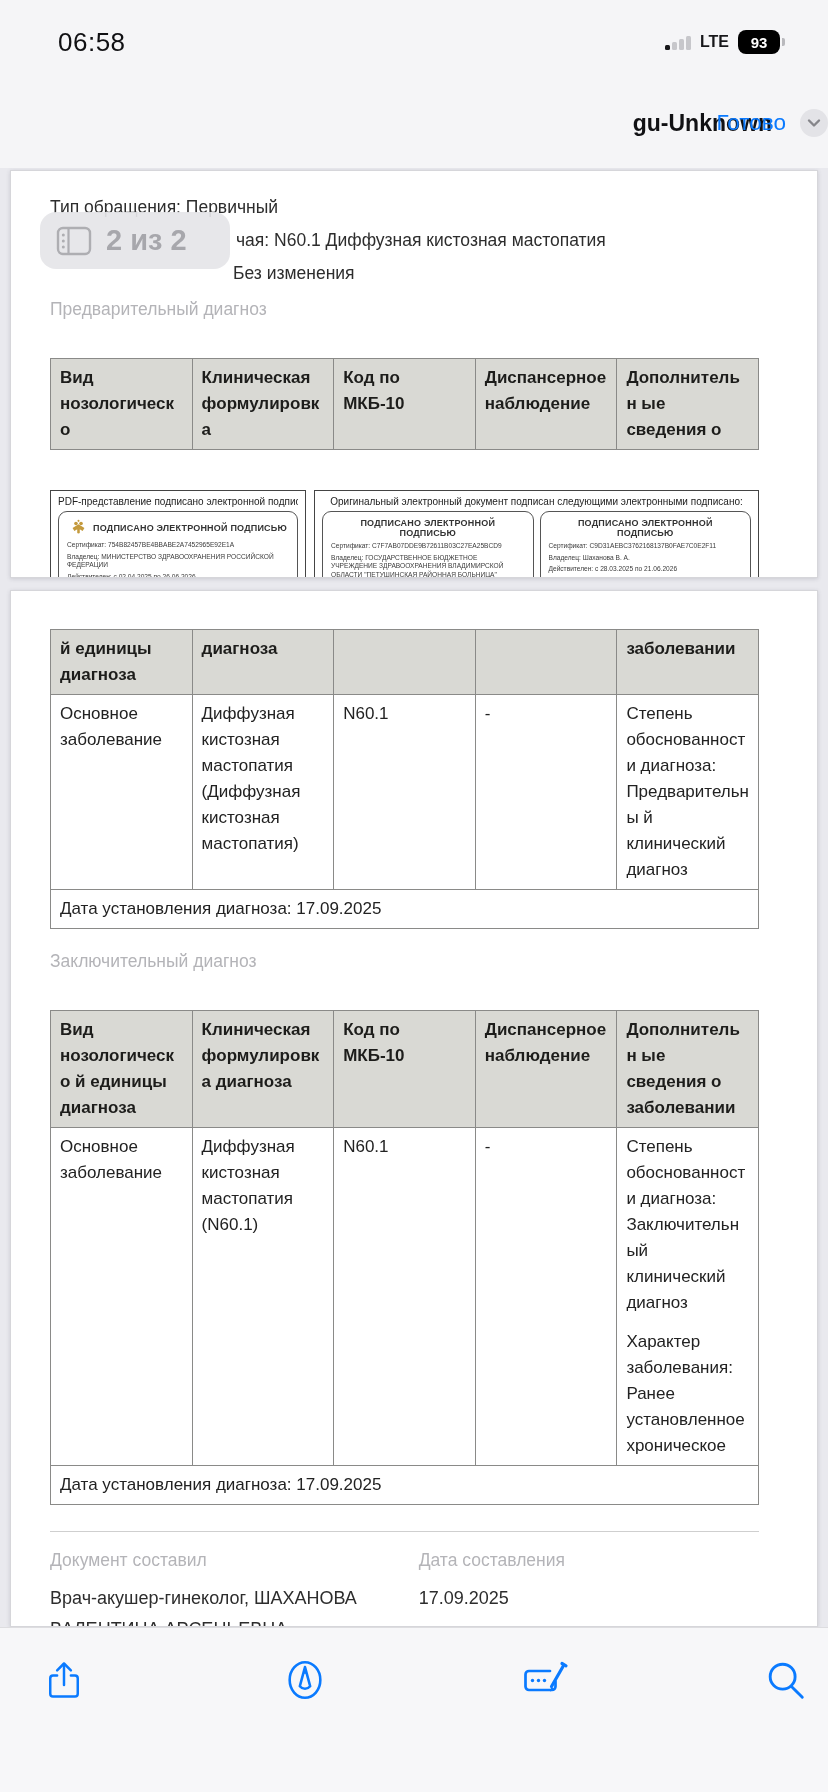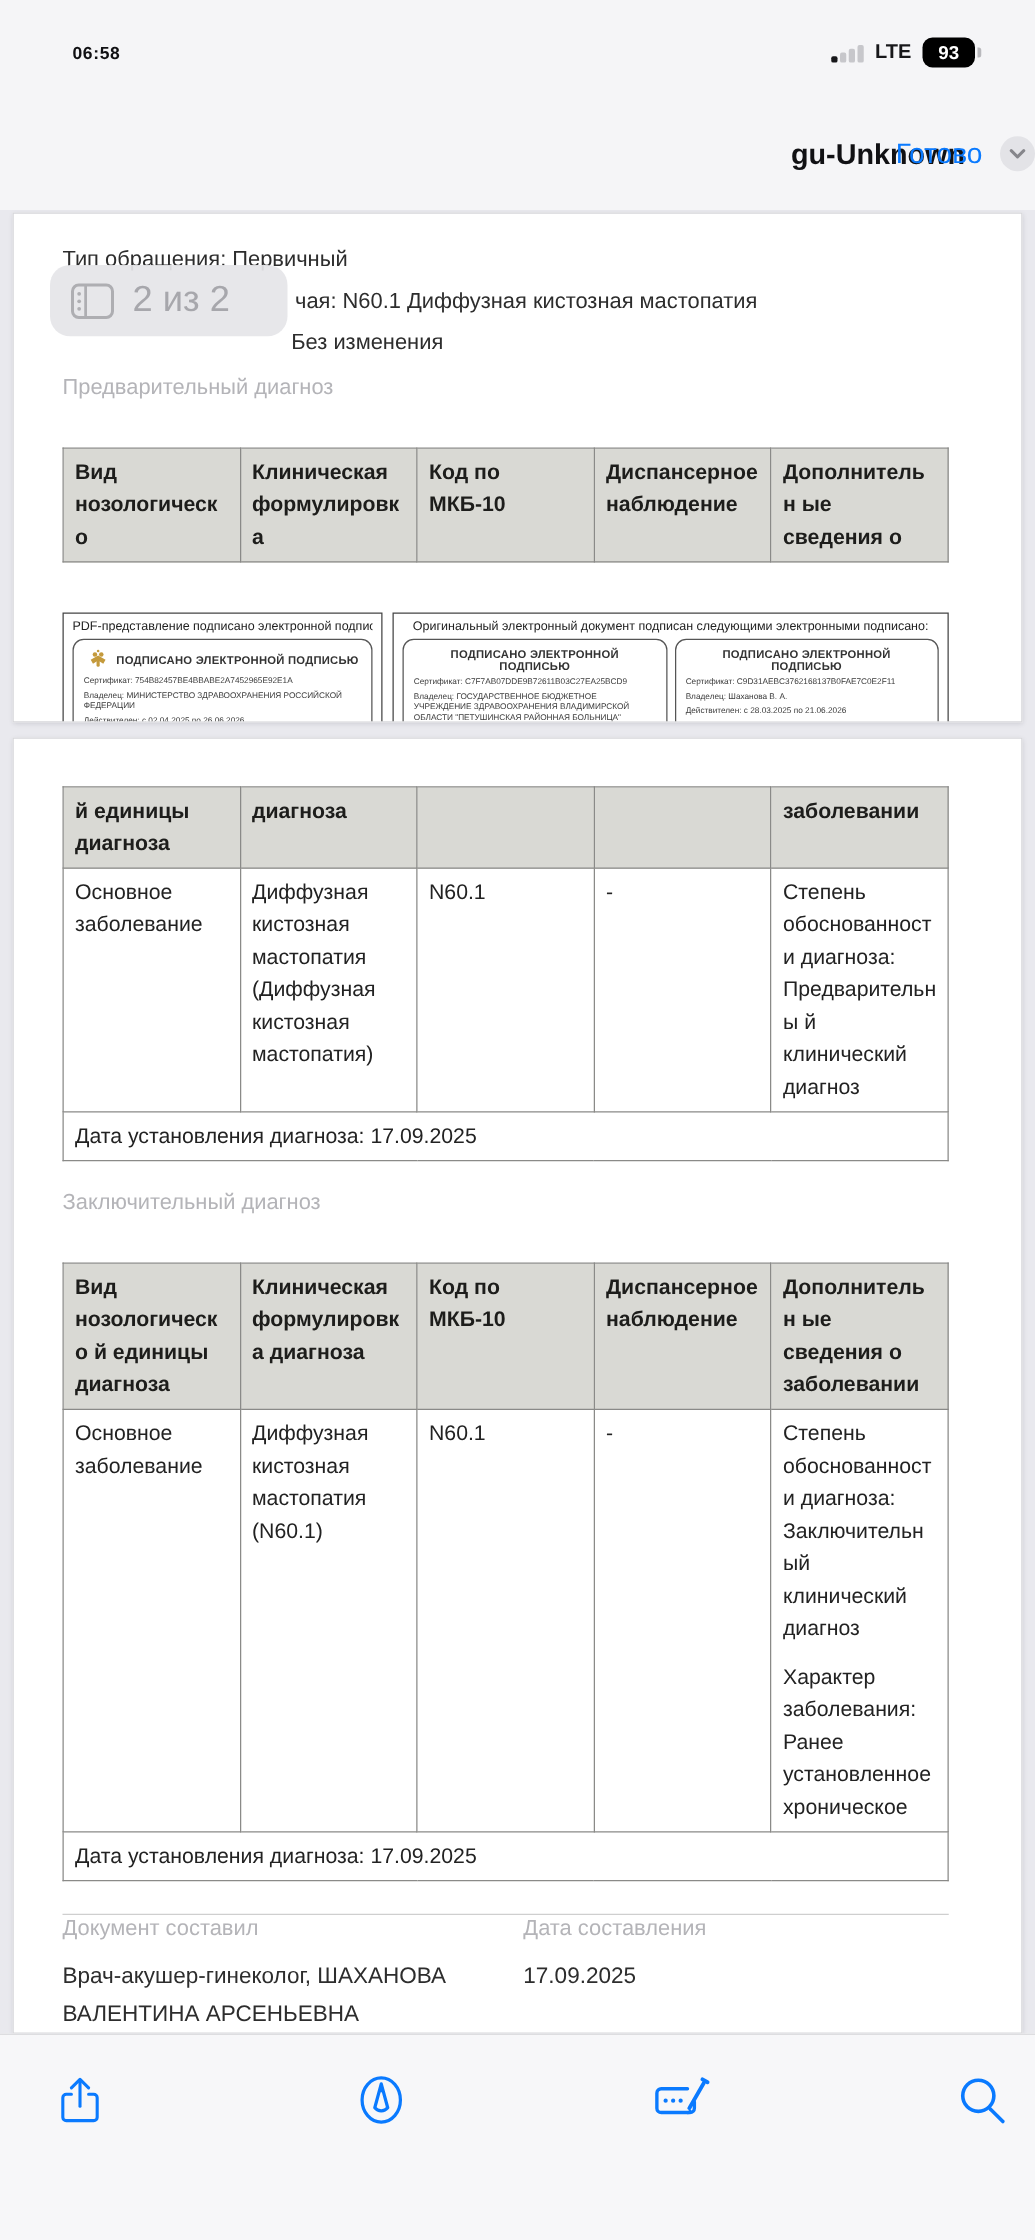--- a/index.html
+++ b/index.html
@@ -3,21 +3,21 @@
 <meta charset="utf-8">
 <style>
   * { margin:0; padding:0; box-sizing:border-box; }
   html,body { width:828px; }
   body { font-family:"Liberation Sans","DejaVu Sans",sans-serif; background:#ececf1; }
   .screen { position:relative; width:828px; height:1792px; overflow:hidden; background:#e9e9ee; }
 
   
   .top-chrome { position:absolute; top:0; left:0; width:828px; height:168px; background:#f5f5f7; z-index:5; }
   .status-bar { position:absolute; top:22px; left:0; width:828px; height:40px; display:flex; align-items:center; justify-content:space-between; padding:0 48px 0 58px; }
-  .time { font-size:14px; font-weight:bold; color:#101013; letter-spacing:.5px; }
+  .time { font-size:26px; font-weight:normal; color:#101013; letter-spacing:.5px; }
   .status-right { display:flex; align-items:center; gap:9px; }
   .signal { display:flex; align-items:flex-end; gap:2.5px; height:15px; }
   .signal i { display:block; width:4.5px; border-radius:1.5px; background:#c7c7cb; }
   .signal i.on { background:#17171a; }
   .signal i:nth-child(1){height:5px;} .signal i:nth-child(2){height:8px;}
   .signal i:nth-child(3){height:11px;} .signal i:nth-child(4){height:14px;}
   .lte { font-size:16px; font-weight:bold; color:#17171a;text-align:right; }
   .battery { position:relative; min-width:42px; height:24px; background:#000; border-radius:8px; color:#fff; font-size:15px; font-weight:bold; display:flex; align-items:center; justify-content:center; padding:0 6px; }
   .battery:after { content:""; position:absolute; right:-5px; top:8px; width:3px; height:8px; border-radius:0 2px 2px 0; background:#b9b9bd; }
   .nav-bar { position:absolute; top:96px; left:0; width:828px; height:54px; display:flex; align-items:center; }
@@ -33,21 +33,21 @@
   .page2 { margin-top:12px; height:1037px; }
   .page-inner { padding:0 58px 0 39px; }
 
   .doc-text { font-size:17.5px; color:#2d2d2d; line-height:33px; }
   .p1-line2 { padding-left:186px; }
   .p1-line3 { padding-left:183px; }
   .section-label { font-size:17.5px; color:#b4b4b8; margin:9px 0 8px; }
 
   
   .page-indicator { position:absolute; top:44px; left:40px; width:190px; height:57px; background:rgba(229,229,232,.93); border-radius:16px; display:flex; align-items:center; gap:14px; padding:0 16px; z-index:4; cursor:pointer; }
-  .page-indicator .label { font-size:29px; color:#a7a7ac; }
+  .page-indicator .label { font-size:29px; color:#a7a7ac;font-weight:bold; }
 
   
   table.diag { width:100%; border-collapse:collapse; table-layout:fixed;margin-top:38px; }
   table.diag th, table.diag td { border:1px solid #8a8a88; font-size:17px; line-height:26px; padding:6px 9px; vertical-align:top; text-align:left; color:#222; font-weight:normal; word-wrap:break-word; }
   table.diag th { background:#d9d9d4; font-weight:bold; color:#1d1d1b; }
   table.diag { border:1px solid #6f6f6d; }
   td.daterow { padding:5px 9px; }
   .cell-para + .cell-para { margin-top:13px; }
 
   
@@ -58,21 +58,21 @@
   .sig-box-header { font-size:10px; color:#222; text-align:center; margin-bottom:4px; white-space:nowrap; overflow:hidden; }
   .sig-badges { display:flex; gap:6px; }
   .sig-badge { flex:1; border:1.5px solid #555; border-radius:9px; padding:4px 8px 5px; min-height:56px; }
   .sig-badge-title { font-size:9px; font-weight:bold; color:#333; text-align:center; letter-spacing:.2px; display:flex; align-items:center; justify-content:center; gap:5px; margin:2px 0 4px; }
   .sig-line { font-size:6.6px; color:#3a3a3a; line-height:8.5px; margin-top:3px; word-wrap:break-word; }
 
   
   .pg2-table1 { margin-top:30px; }
   .pg2-label { margin:22px 0 28px; }
   .divider { border:none; border-top:1px solid #cfcfcf; margin:26px 0 0; }
-  .meta-grid { display:flex; }
+  .meta-grid { display:flex; margin-top:18px; }
   .meta-col-l { width:52%; }
   .meta-col-r { width:48%; }
   .meta-label { font-size:17.5px; color:#b4b4b8; margin-bottom:12px; }
   .meta-value { font-size:18px; color:#2d2d2d; line-height:31px; max-width:340px; }
 
   
   .toolbar { position:absolute; top:1627px; left:0; width:828px; height:165px; background:#f7f7f9; border-top:1px solid #dddde0; z-index:6; }
   .toolbar-icons { display:flex; justify-content:space-between; padding:26px 16px 0 38px; }
   .tool-btn { width:52px; height:52px; background:none; border:none; display:flex; align-items:center; justify-content:center; cursor:pointer; }
   .home-indicator { position:absolute; left:50%; transform:translateX(-50%); bottom:18px; width:294px; height:10px; border-radius:5px; background:#000; cursor:pointer; }

